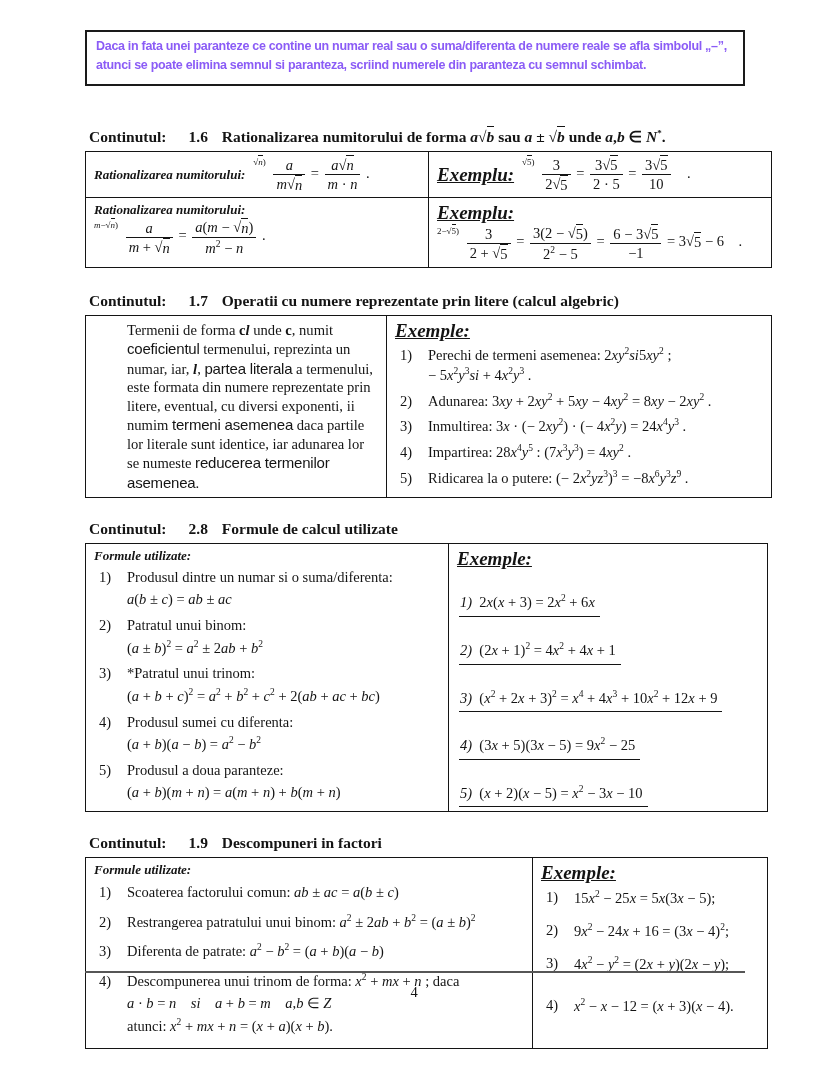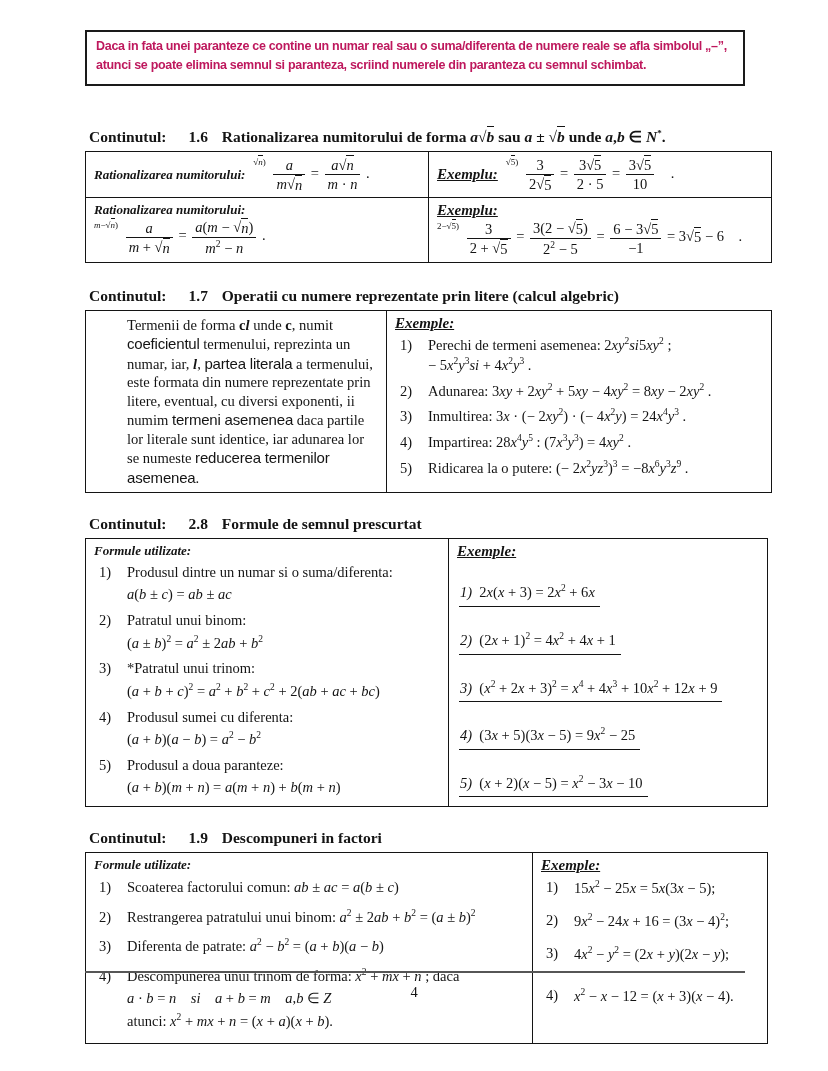--- a/index.html
+++ b/index.html
@@ -2,42 +2,42 @@
 <html><head>
 <meta charset="utf-8">
 <style>
   html,body{margin:0;padding:0;background:#e8e8e8;}
   .page{width:828px;height:1071px;background:#fff;position:relative;overflow:hidden;
         font-family:"Liberation Serif",serif;color:#141414;}
   .content{padding:30px 83px 0 85px;}
 
   
   .note-box{border:2px solid #1a1a1a;padding:5px 10px 8px 9px;
-            font-family:"Liberation Sans",sans-serif;font-weight:bold;color:#be185d;
+            font-family:"Liberation Sans",sans-serif;font-weight:bold;color:#8b5cf6;
             font-size:12.5px;line-height:1.55;letter-spacing:-0.3px;}
 
   
   .heading{font-weight:bold;font-size:15.5px;margin:0 0 5px 4px;}
   .heading .hnum{margin-left:22px;}
   .heading .htitle{margin-left:10px;}
   .heading sup{font-size:9px;}
 
   
   table.tbl{border-collapse:collapse;width:100%;table-layout:fixed;}
   table.tbl td{border:1.6px solid #141414;padding:4px 8px;vertical-align:top;font-size:14.5px;}
   .t16{margin-bottom:24px;}
   .t16 td{vertical-align:middle;}
   .t17,.t18,.t19{margin-bottom:22px;}
   .t16 .cl{width:326px;} .t16 .cr{width:326px;}
   .t17 .cl{width:284px;} .t17 .cr{width:368px;}
   .t18 .cl{width:346px;} .t18 .cr{width:302px;}
   .t19 .cl{width:430px;} .t19 .cr{width:218px;}
 
   .bi{font-weight:bold;font-style:italic;font-size:13px;}
-  .biu{font-weight:bold;font-style:italic;text-decoration:underline;font-size:15px;}
+  .biu{font-weight:bold;font-style:italic;text-decoration:underline;font-size:19px;}
 
   .rowflex{display:flex;align-items:center;gap:8px;}
   .math{font-size:14.5px;line-height:1.2;}
   sup{font-size:9.5px;}
 
   
   .fr{display:inline-block;vertical-align:middle;text-align:center;line-height:1.12;margin:1px 2px;}
   .fr .n{display:block;padding:0 3px 1px;}
   .fr .d{display:block;border-top:1.3px solid #141414;padding:1px 3px 0;}
 
@@ -148,21 +148,21 @@
                   <span class="ibody">Ridicarea la o putere: (− 2<i>x</i><sup>2</sup><i>yz</i><sup>3</sup>)<sup>3</sup> = −8<i>x</i><sup>6</sup><i>y</i><sup>3</sup><i>z</i><sup>9</sup> .</span>
                 </div>
           </div>
         </td>
       </tr>
     </tbody>
       </table>
 
     <div class="heading">
       <span class="hlabel">Continutul:</span><span class="hnum">2.8</span>
-      <span class="htitle">Formule de semnul prescurtat</span>
+      <span class="htitle">Formule de calcul utilizate</span>
     </div>
     <table class="tbl t18">
       <tbody>
           <tr>
         <td class="cl">
           <div class="bi">Formule utilizate:</div>
           <div class="items f18l">
             <div class="item">
                   <span class="inum">1)</span>
                   <span class="ibody">Produsul dintre un numar si o suma/diferenta:<br><i>a</i>(<i>b</i> ± <i>c</i>) = <i>ab</i> ± <i>ac</i></span>

